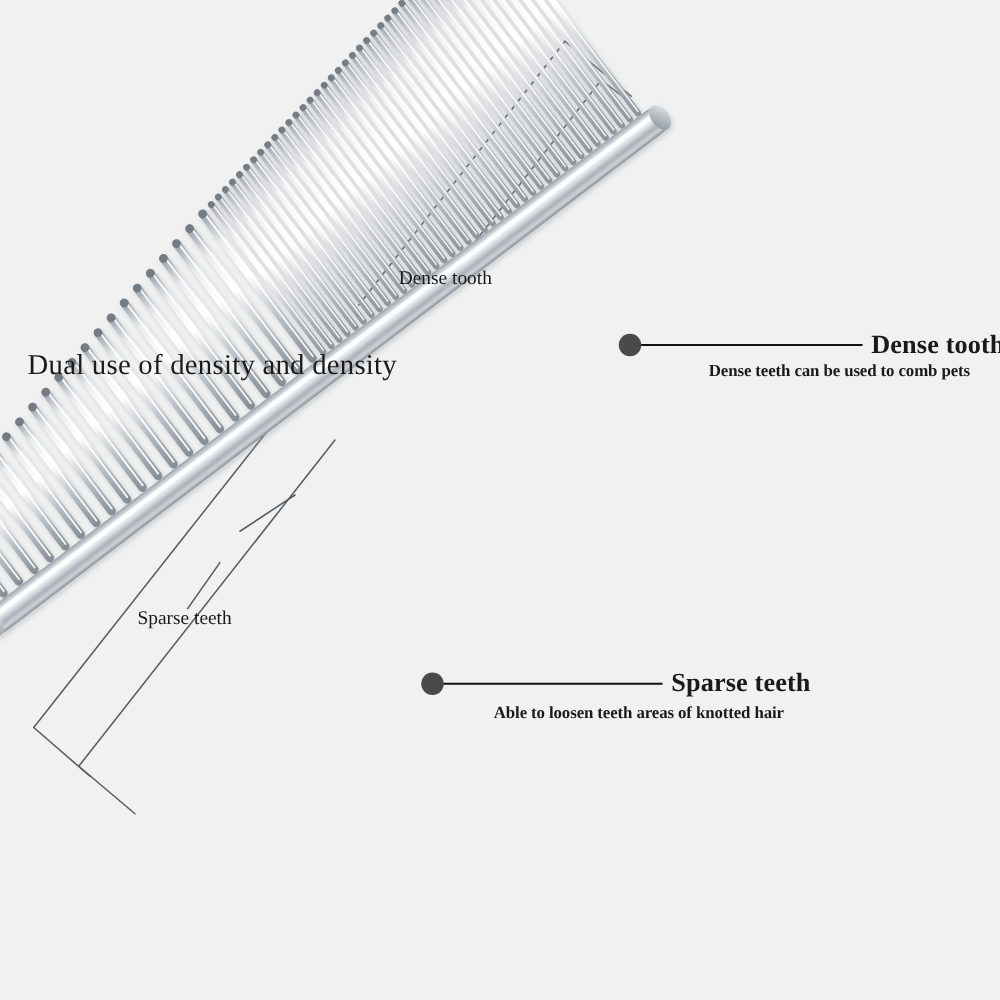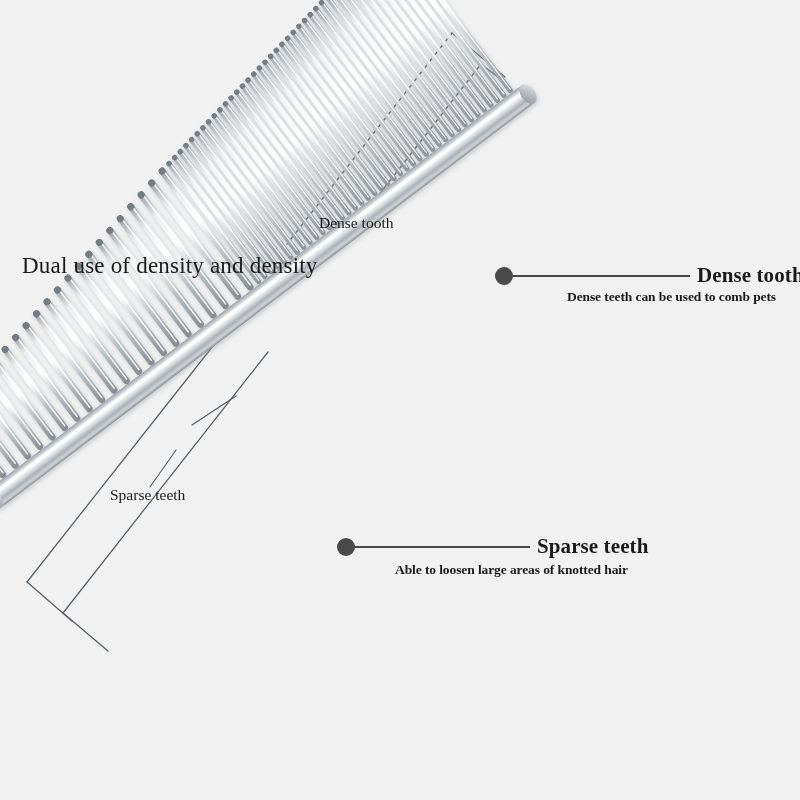--- a/index.html
+++ b/index.html
@@ -459,27 +459,27 @@
     </g>
 
     <g>
       <line id="lead-dense" stroke="#111111" stroke-width="1.5" x1="504" y1="276" x2="690" y2="276"></line>
       <circle id="dot-dense" fill="#4a4a4a" cx="504" cy="276" r="9"></circle>
       <line id="lead-sparse" stroke="#111111" stroke-width="1.5" x1="346" y1="547" x2="530" y2="547"></line>
       <circle id="dot-sparse" fill="#4a4a4a" cx="346" cy="547" r="9"></circle>
     </g>
   </svg>
 
-  <div class="lbl lbl-headline" style="left:22px; top:254px;">Dual use of density and density</div>
+  <div class="lbl lbl-headline" style="left:22px; top:280px;">Dual use of density and density</div>
 
   <div class="lbl lbl-dim" style="left:319px; top:215px;">Dense tooth</div>
 
   <div class="lbl lbl-dim" style="left:110px; top:487px;">Sparse teeth</div>
 
   <div class="lbl lbl-call-title" style="left:697px; top:265px;">Dense tooth</div>
 
   <div class="lbl lbl-call-sub" style="left:567px; top:290px;">Dense teeth can be used to comb pets</div>
 
   <div class="lbl lbl-call-title" style="left:537px; top:536px;">Sparse teeth</div>
 
-  <div class="lbl lbl-call-sub" style="left:395px; top:563px;">Able to loosen large areas of knotted hair</div>
+  <div class="lbl lbl-call-sub" style="left:395px; top:563px;">Able to loosen teeth areas of knotted hair</div>
 
 </div>
 
 </body></html>

